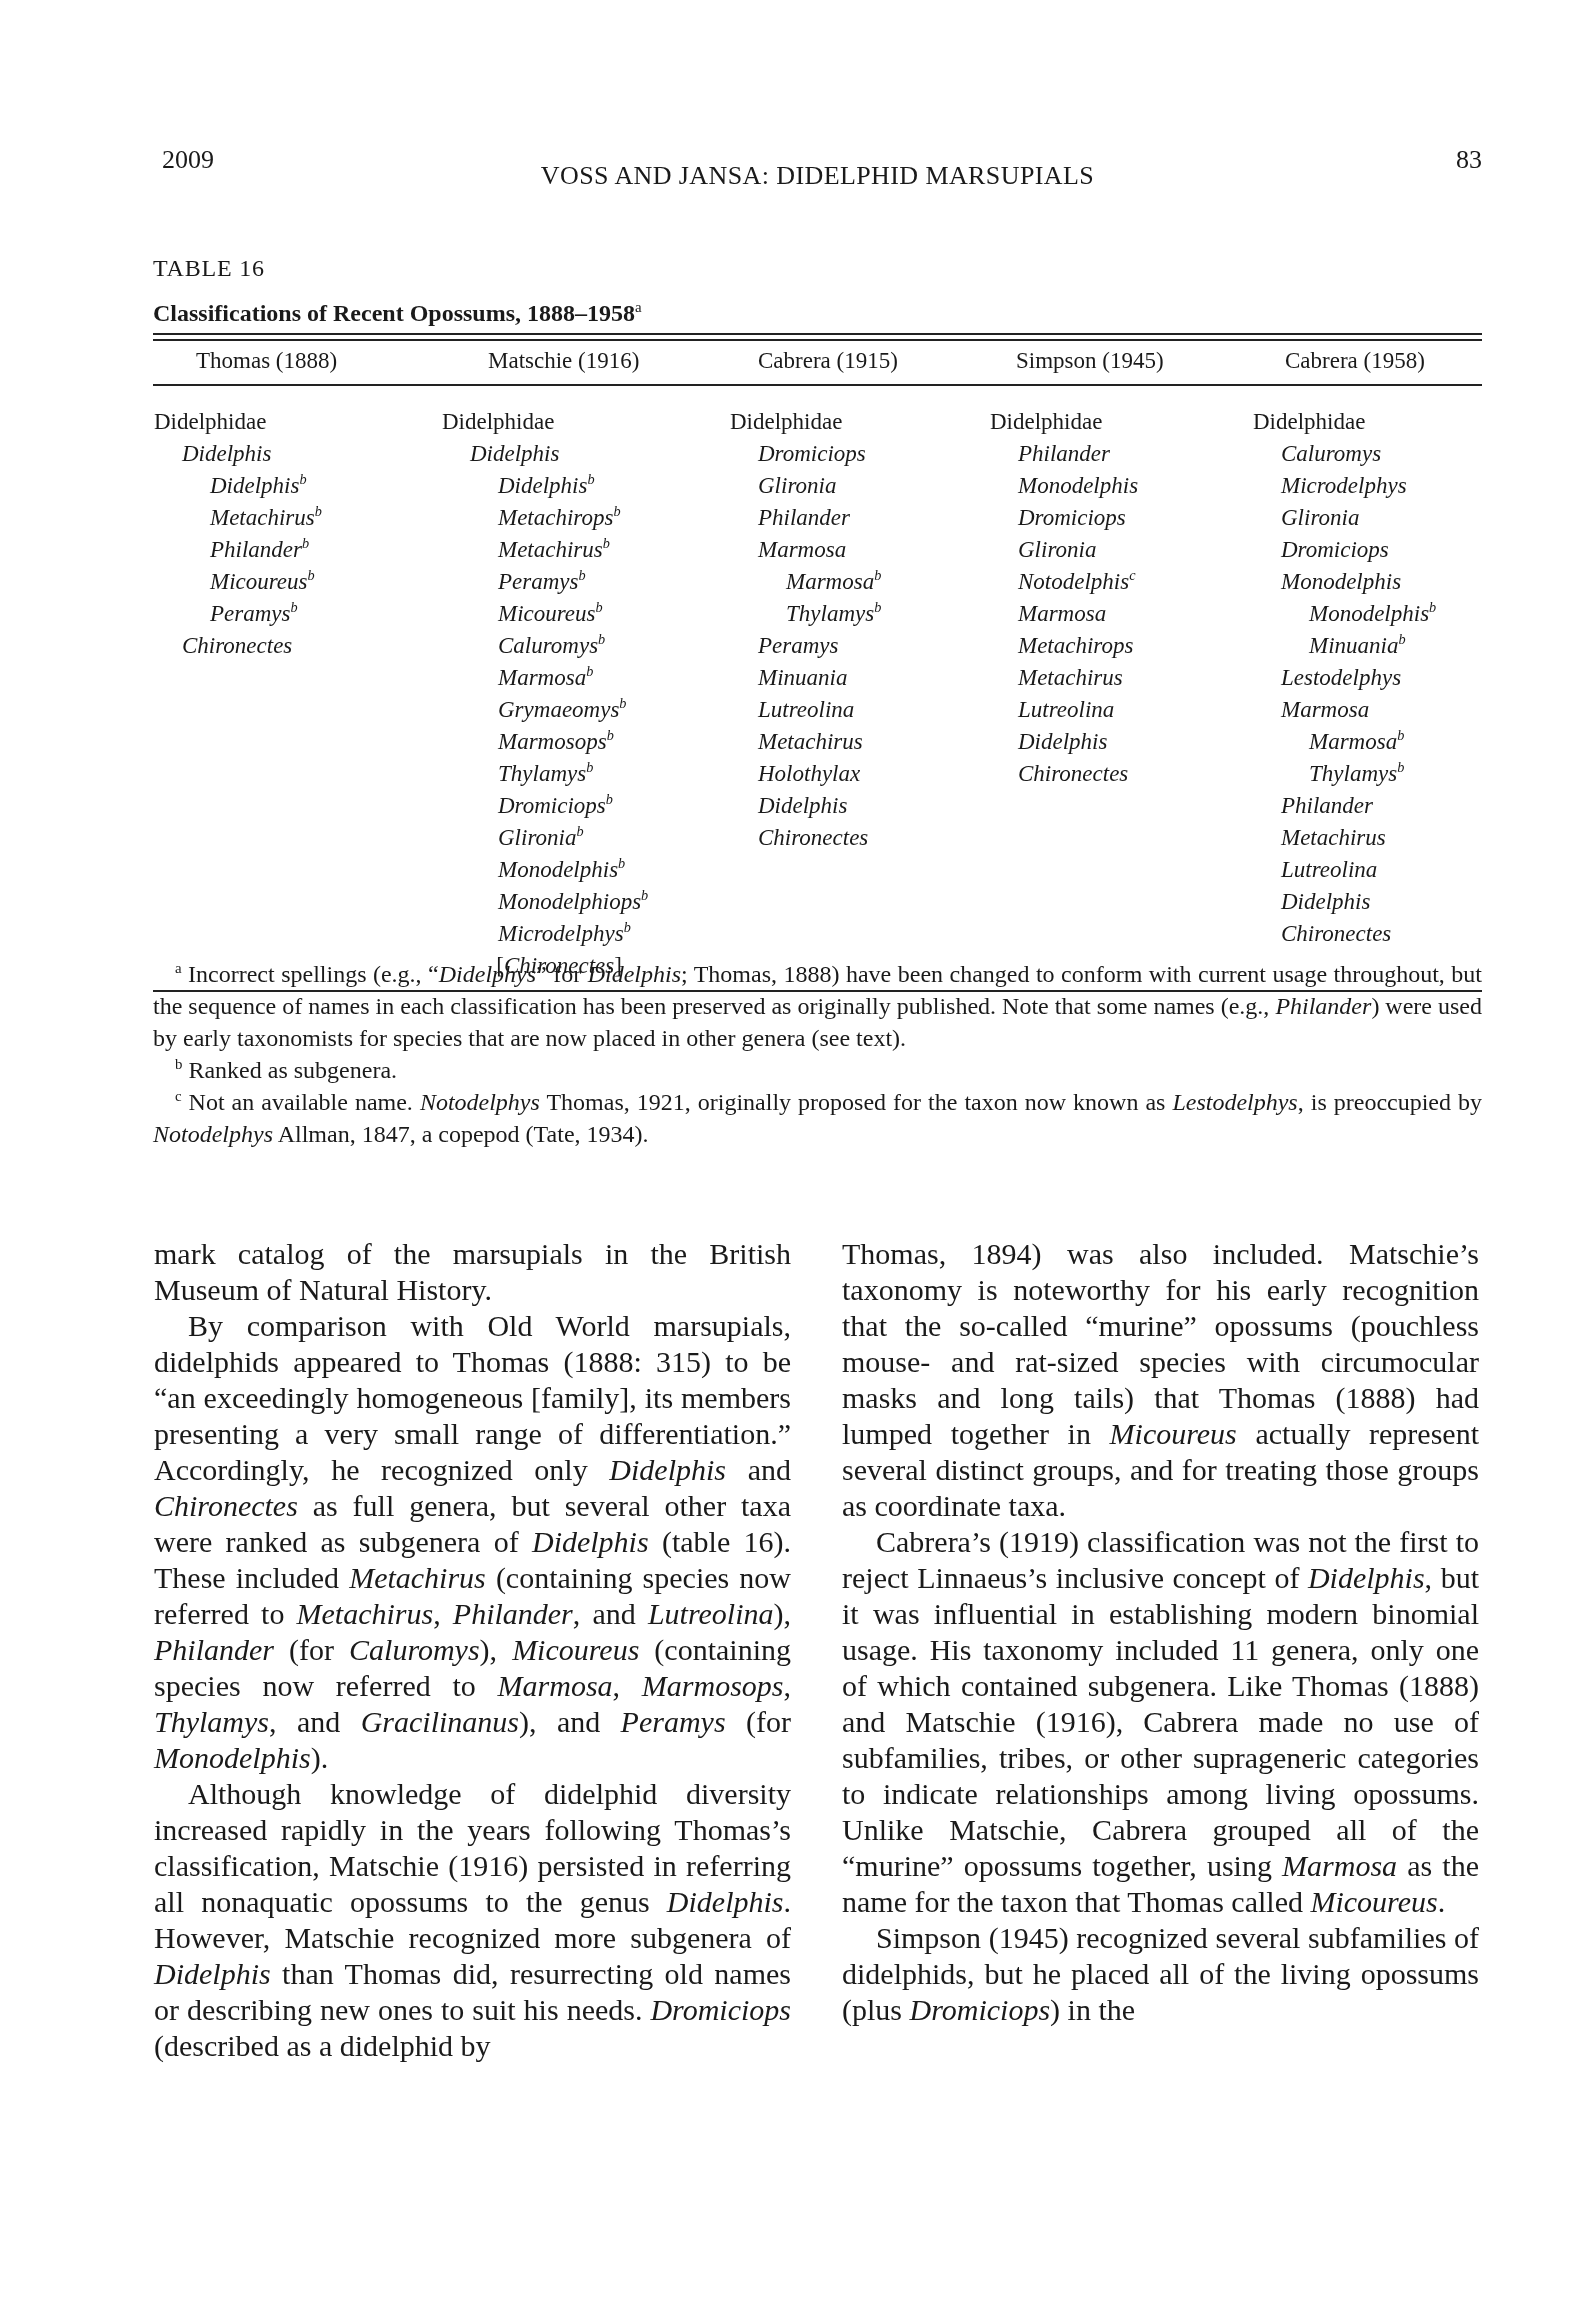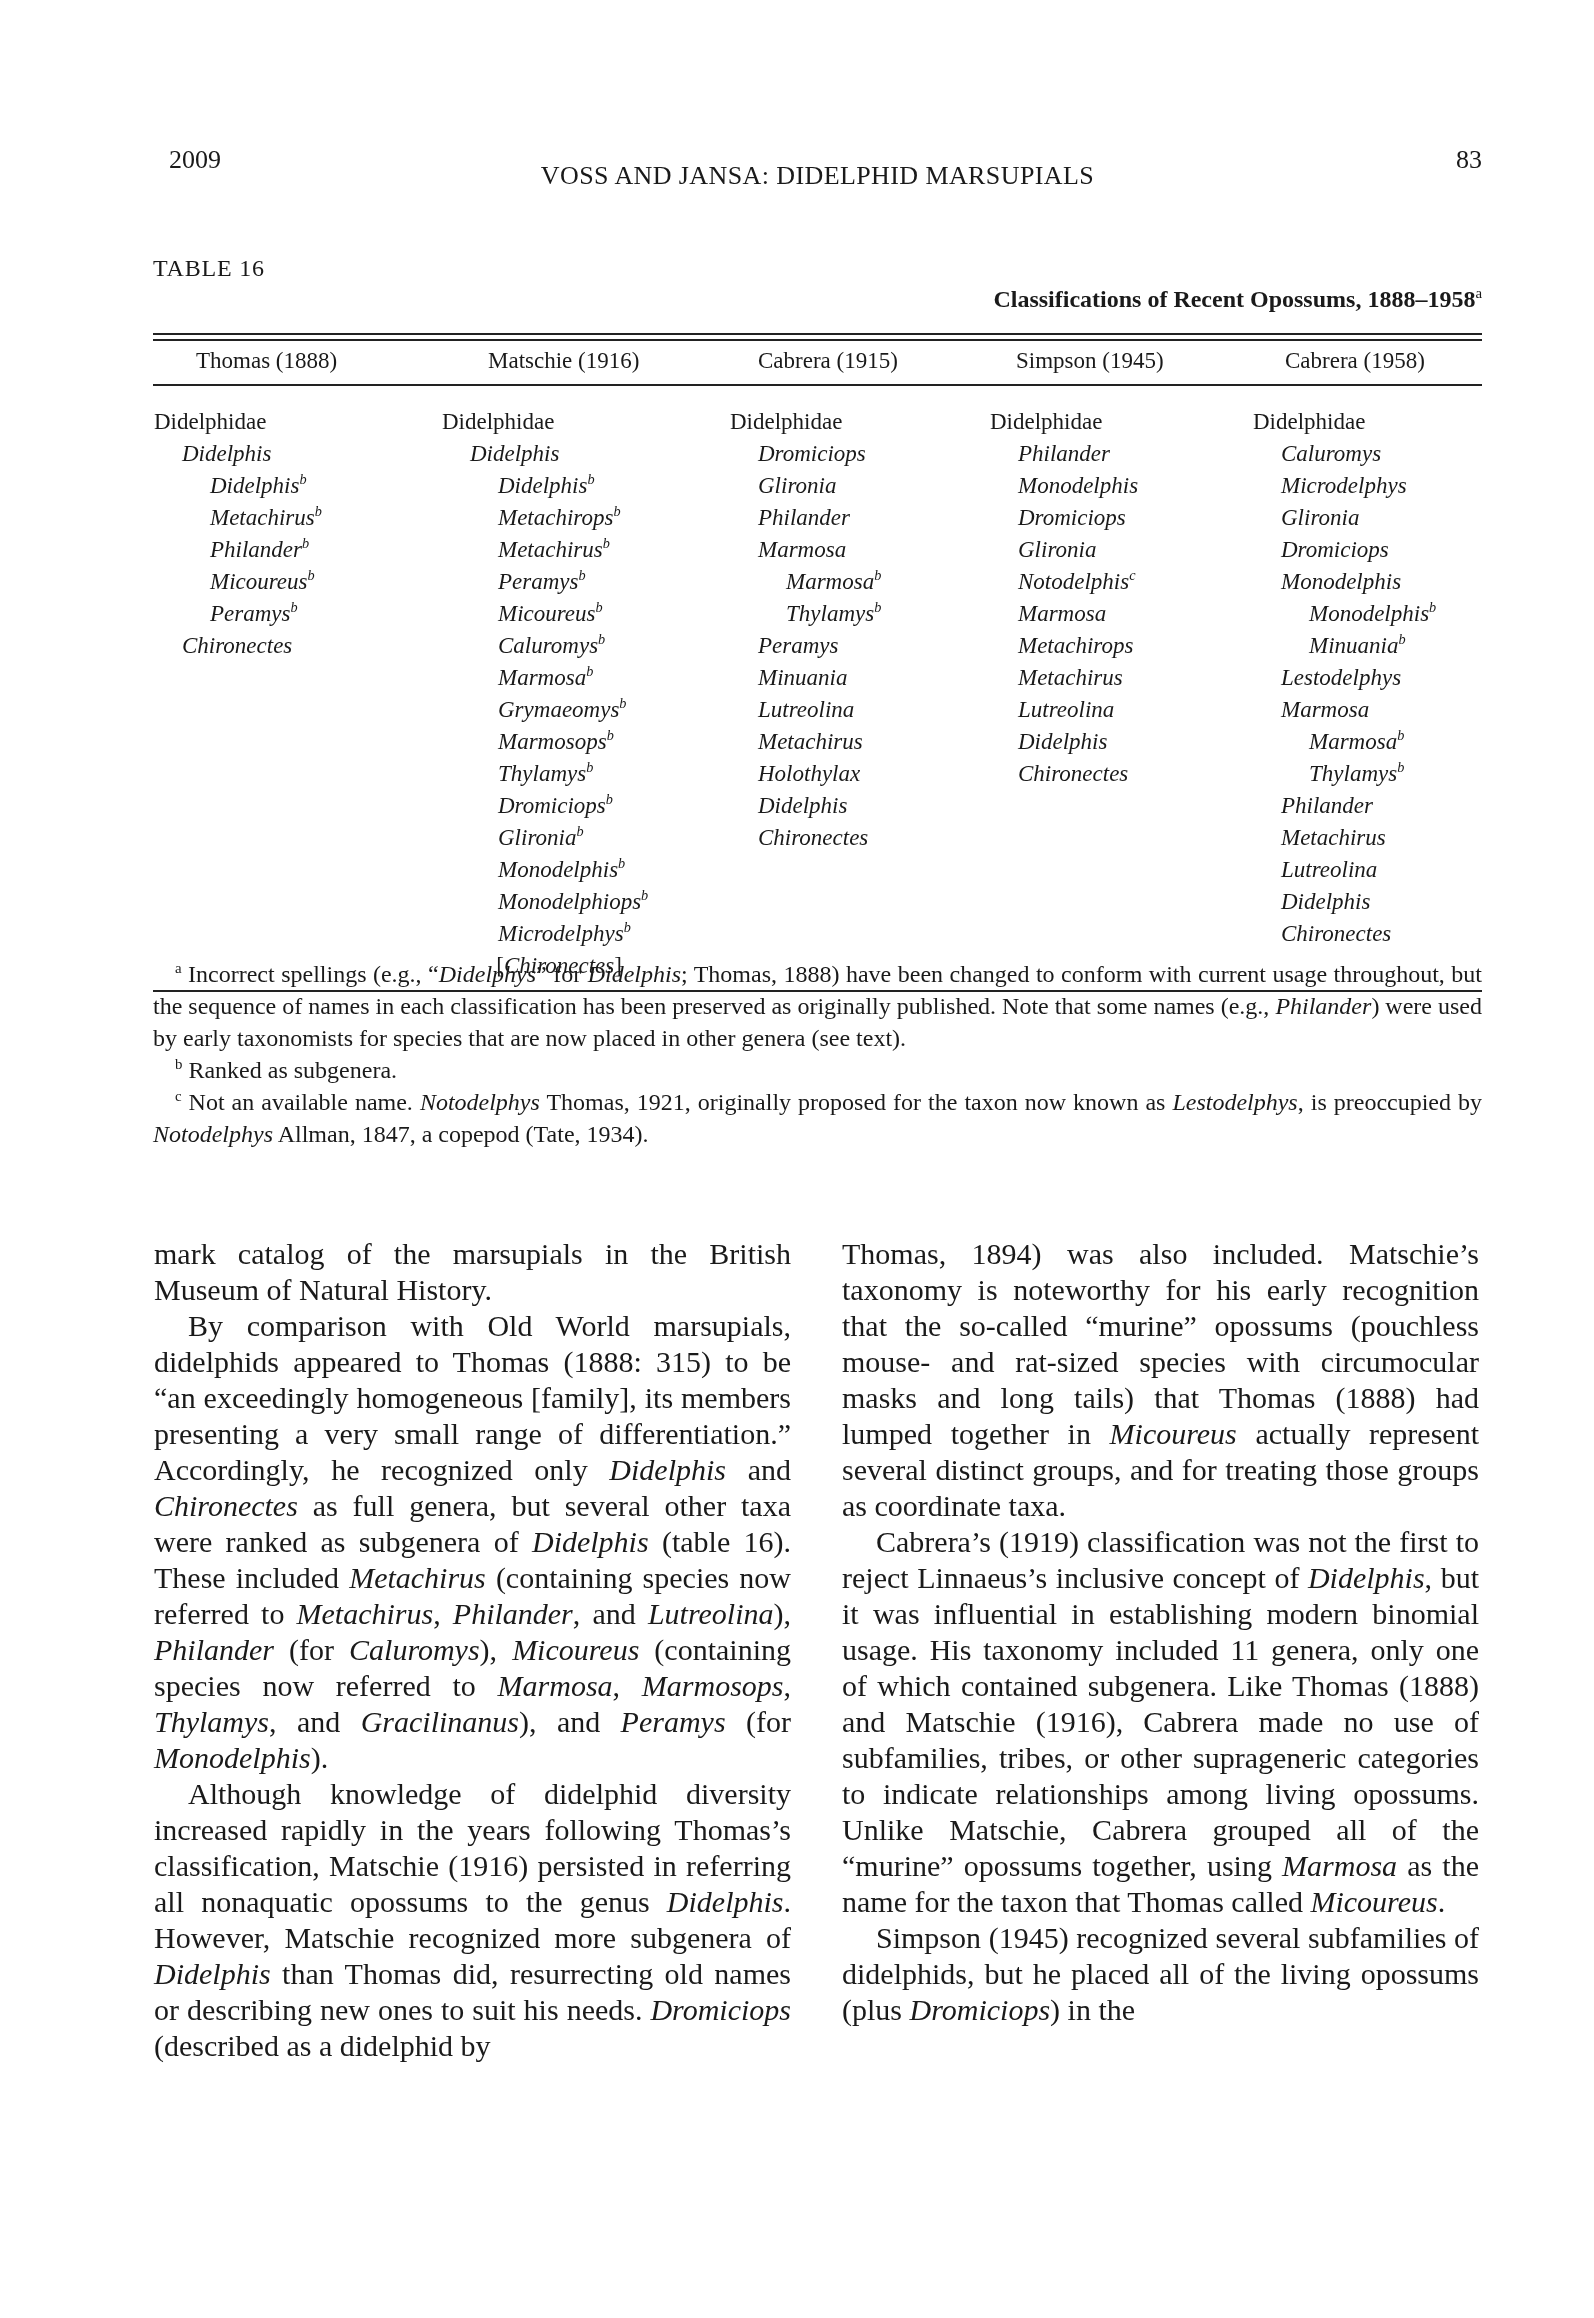--- a/index.html
+++ b/index.html
@@ -1,25 +1,25 @@
 <!DOCTYPE html>
 <html style="font-size:12.5px"><head>
 <meta charset="utf-8">
 <style>
   html, body { margin:0; padding:0; background:#ffffff; }
   body { width:1594px; height:2319px; position:relative; overflow:hidden;
          font-family:"Liberation Serif","DejaVu Serif",serif; color:#1a1a1a; }
   .abs { position:absolute; }
   .running-head { top:145px; left:153px; width:1329px; height:34px; font-size:26px; }
-  .running-head .year { position:absolute; left:16px; top:0; }
+  .running-head .year { position:absolute; left:9px; top:0; }
   .running-head .title { position:absolute; left:0; width:100%; text-align:center; top:0; letter-spacing:0.4px;margin-top:16px; }
   .running-head .page { position:absolute; right:0; top:0; }
 
   .table-label { top:255px; left:153px; width:1329px; text-align:left; font-size:24px; letter-spacing:0.8px; }
-  .table-title { top:286px; left:153px; width:1329px; text-align:right; font-size:24px; font-weight:bold; }
+  .table-title { top:300px; left:153px; width:1329px; text-align:left; font-size:24px; font-weight:bold; }
   .table-title sup, .fn sup, .cell sup { font-size:0.62em; font-weight:normal; vertical-align:super; line-height:0; }
 
   .rule { position:absolute; left:153px; width:1329px; background:#222; }
   .r1 { top:333px; height:2.3px; }
   .r2 { top:339px; height:2.3px; }
   .r3 { top:384px; height:2.3px; }
   .r4 { top:990px; height:2.3px; }
 
   .col-head { position:absolute; top:348px; font-size:23px; white-space:nowrap;margin-left:29px; }
   .col { position:absolute; top:406px; font-size:23px; }

